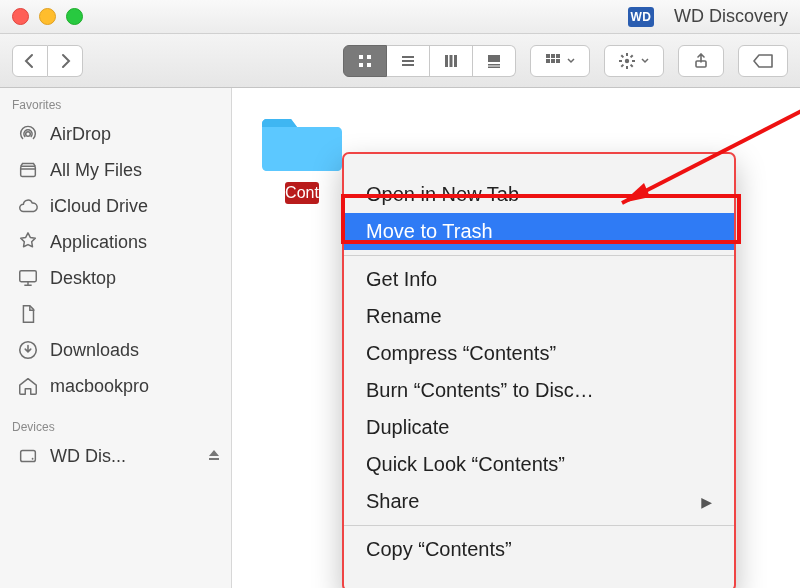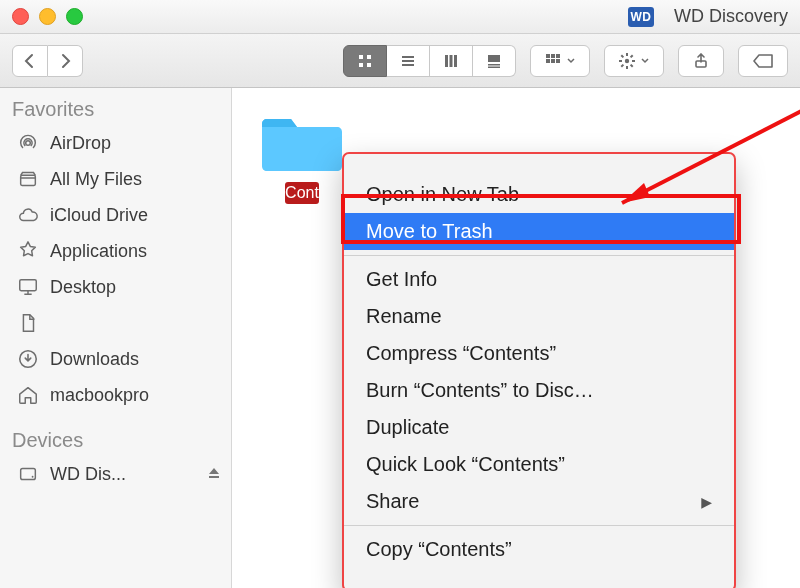--- a/index.html
+++ b/index.html
@@ -101,21 +101,21 @@
     width: 232px;
     background:#f6f6f6;
     border-right:1px solid #d7d7d7;
     padding-top:6px;
     box-sizing:border-box;
     font-size:18px;
   }
   .side-header {
     padding:4px 14px 4px 12px;
     color:#8a8a8a;
-    font-size:20px;
+    font-size:12px;
   }
   .side-item {
     display:flex;
     align-items:center;
     gap:10px;
     padding:7px 10px 7px 16px;
     color:#3b3b3b;
     cursor:default;
     text-align:center;
   }

